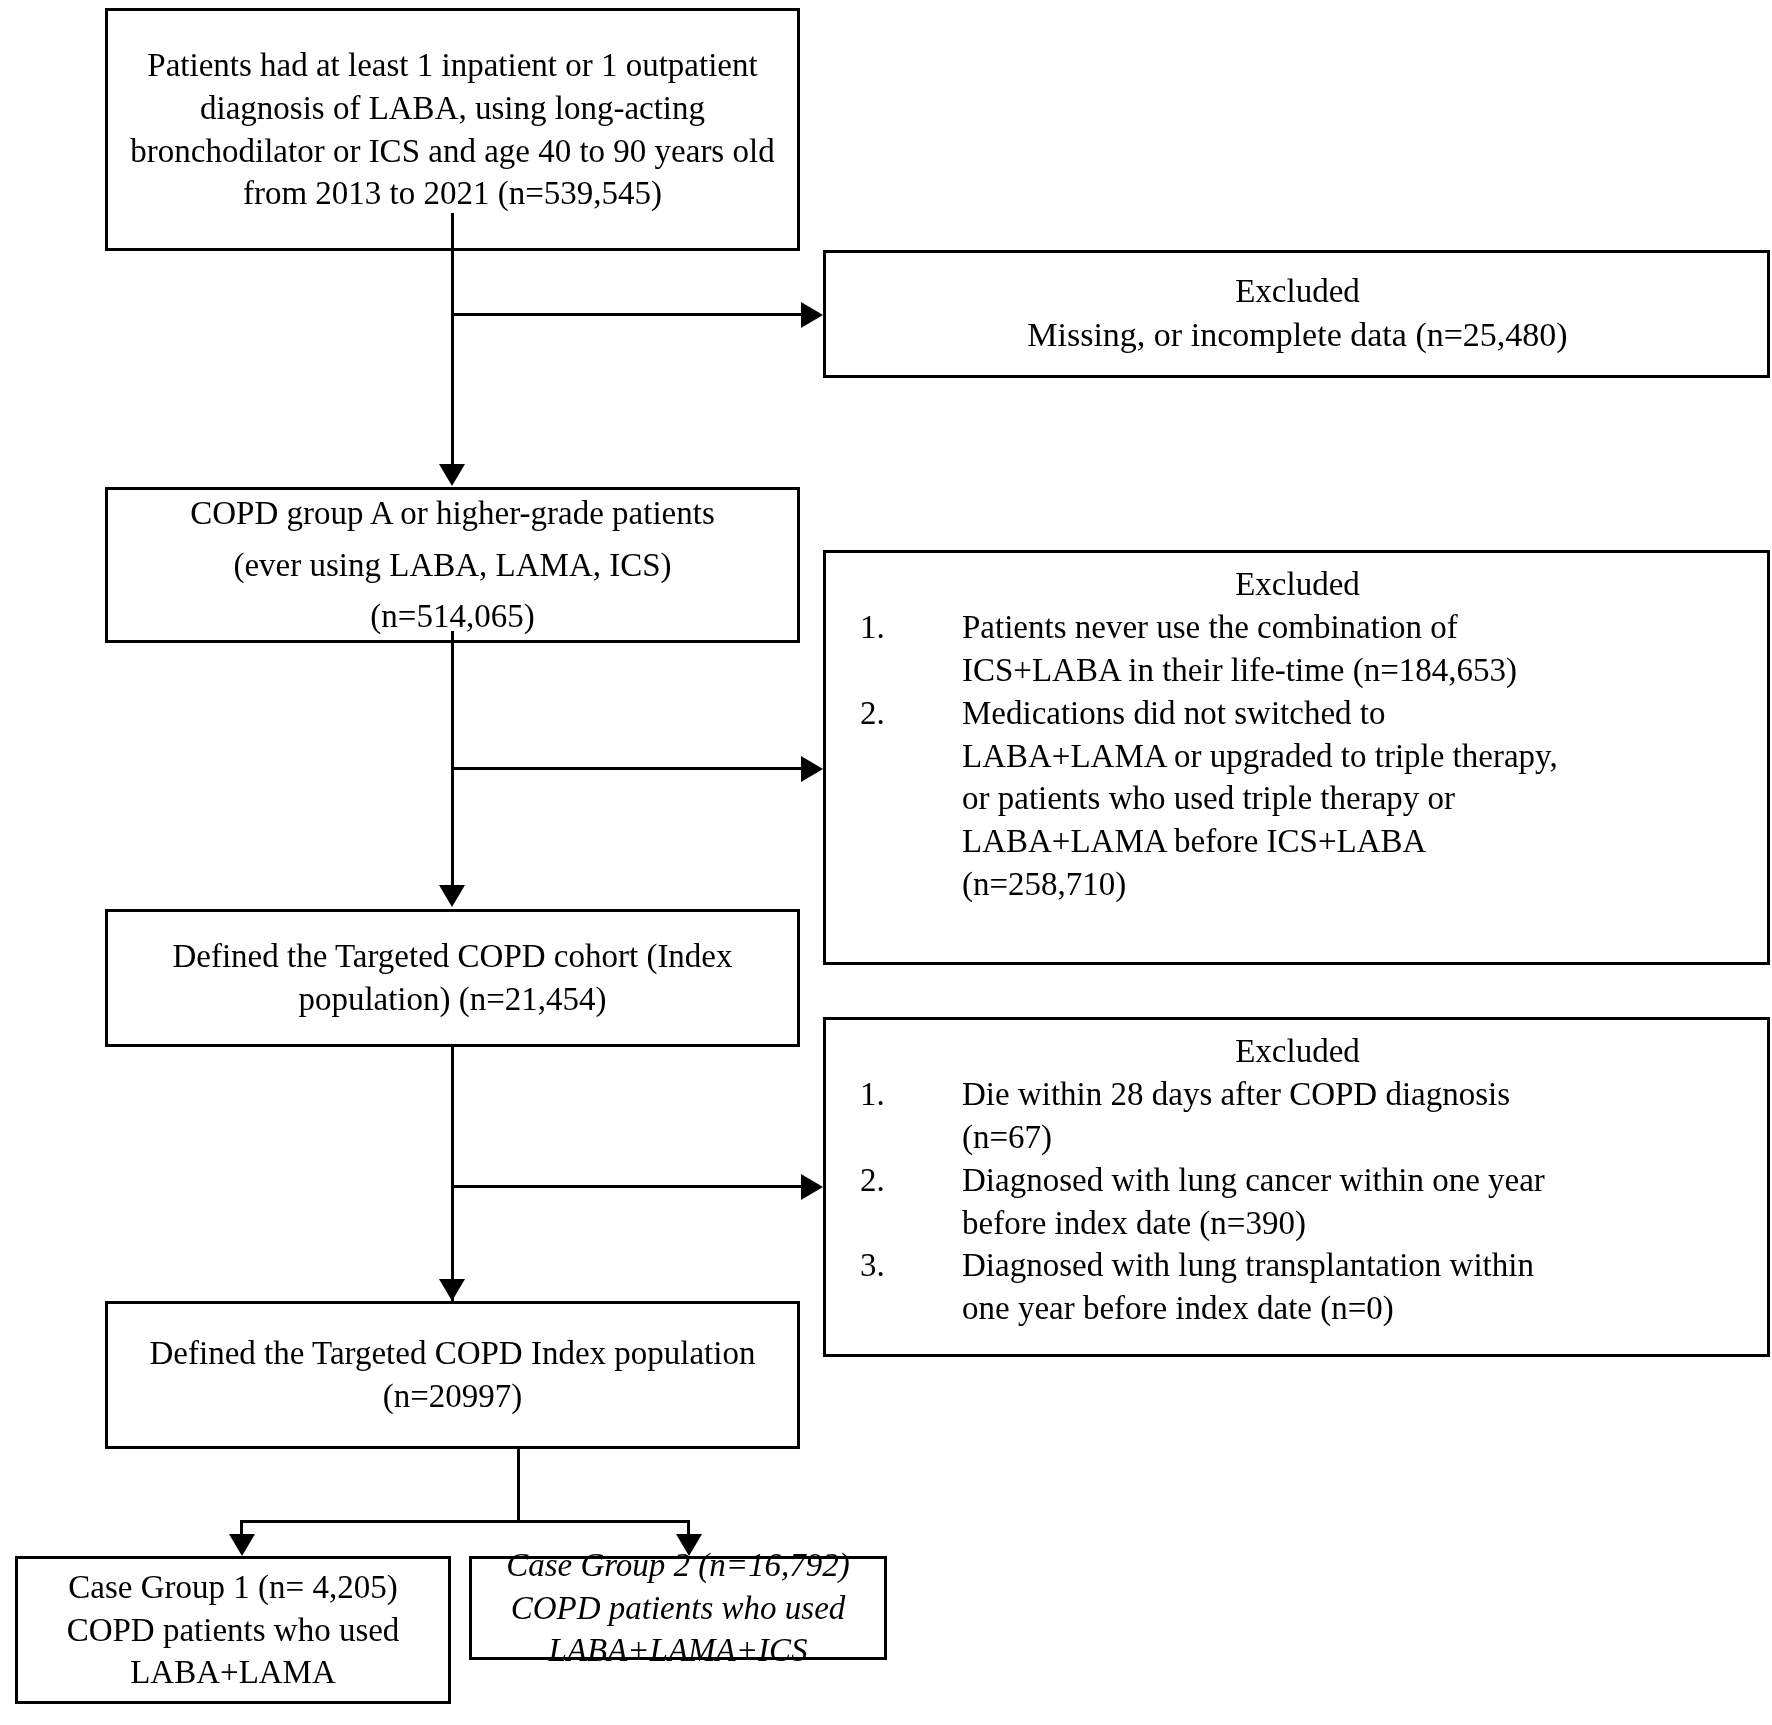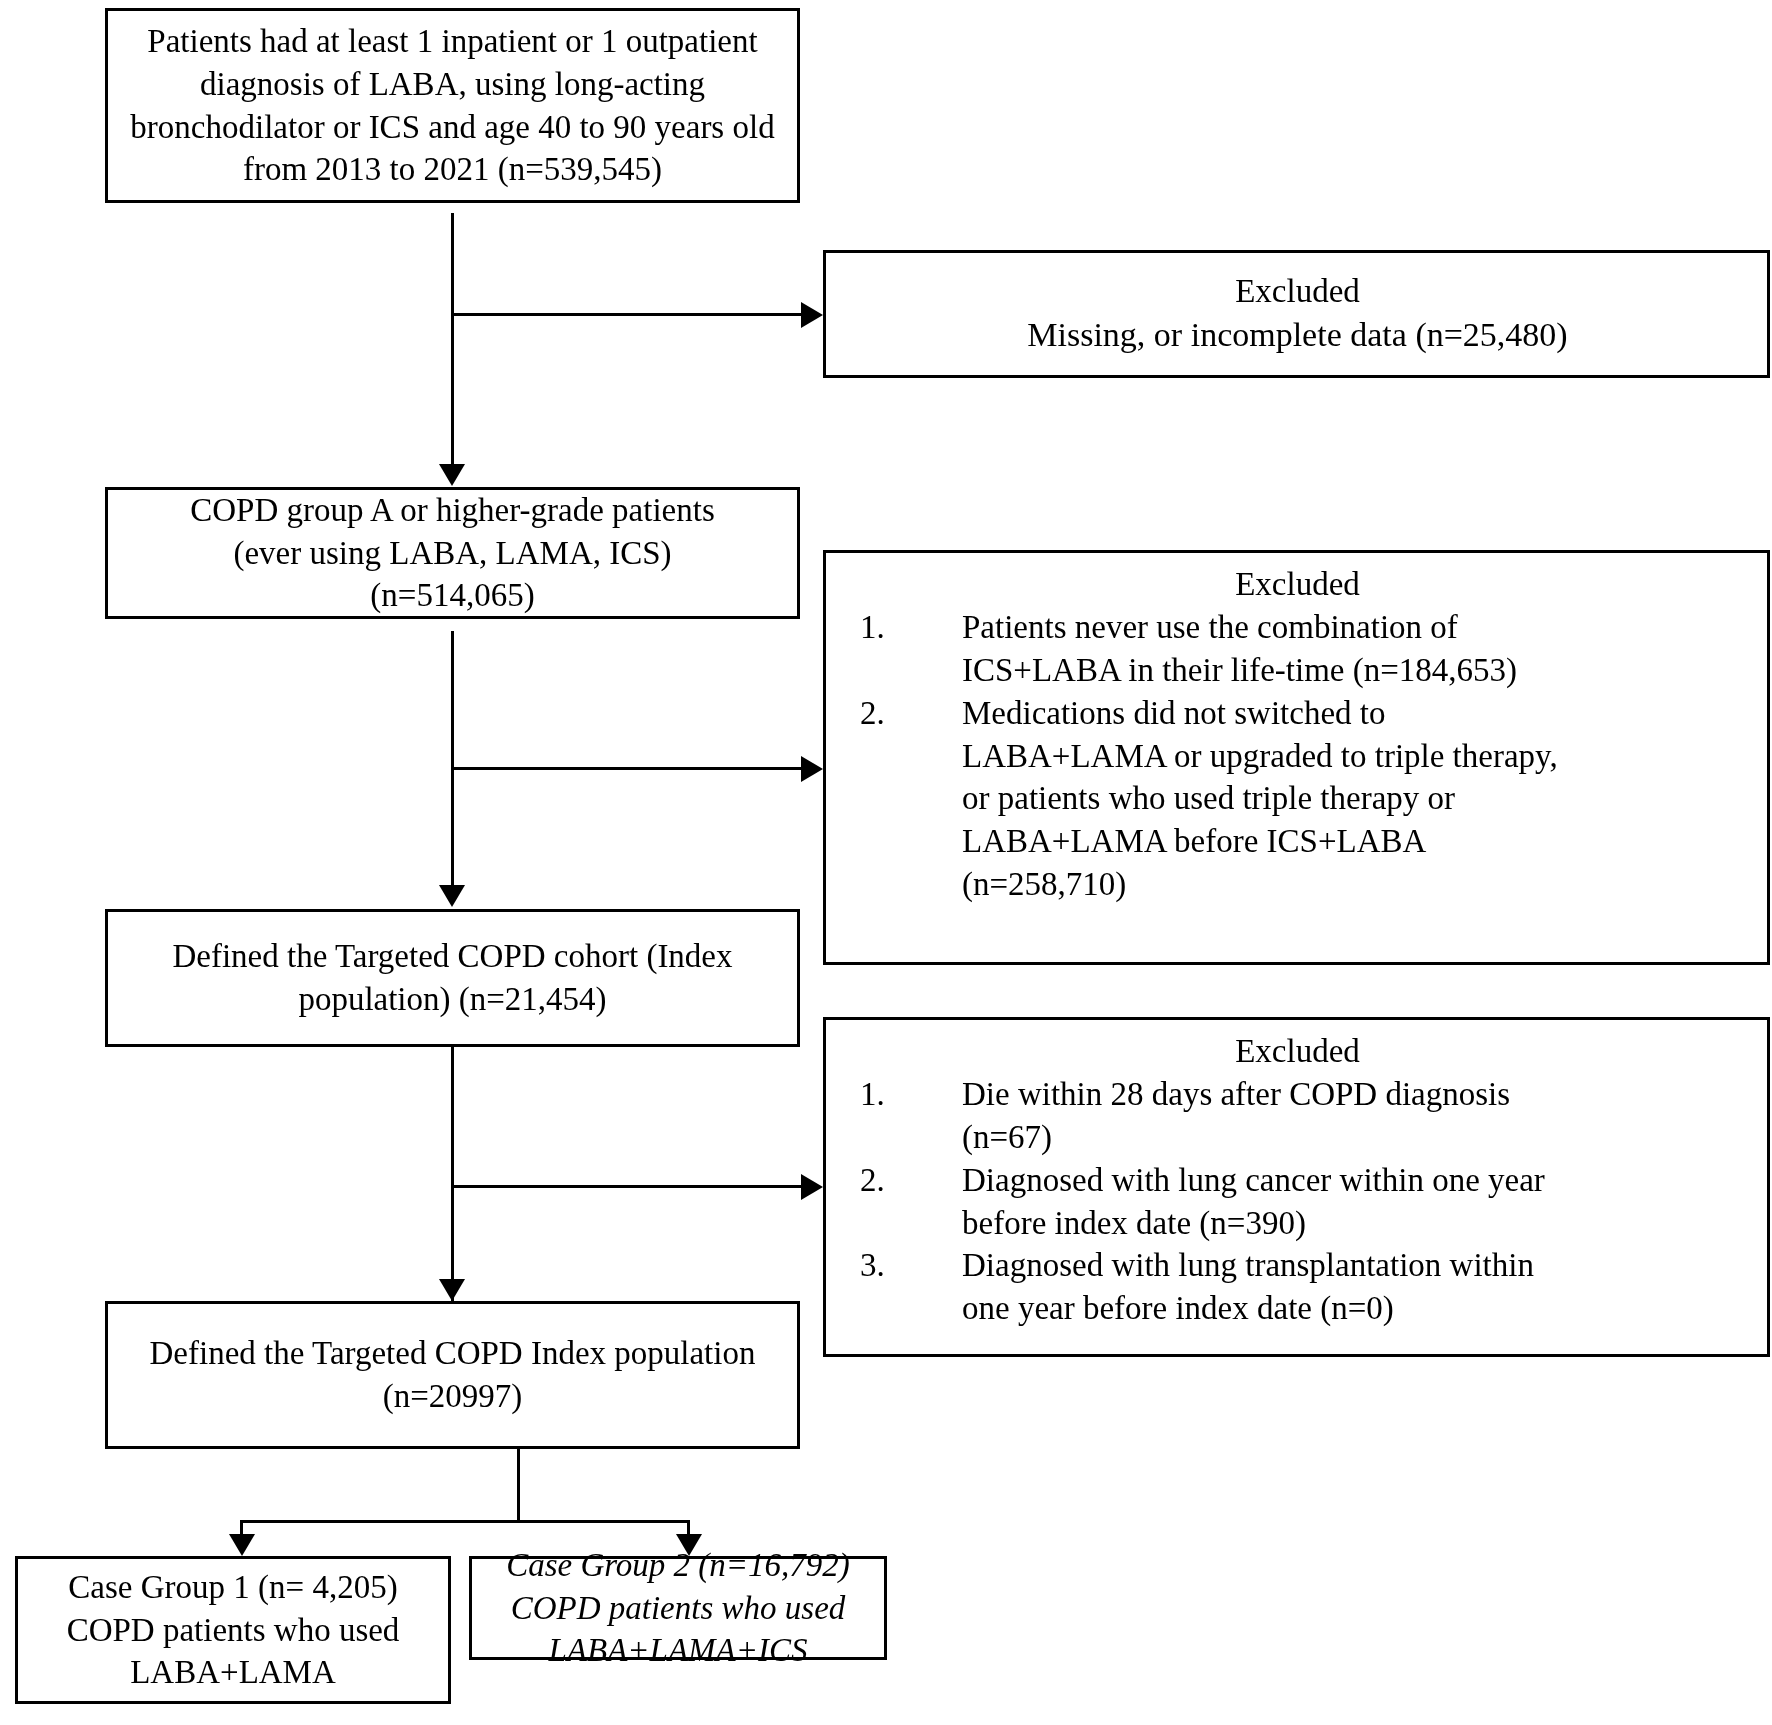--- a/index.html
+++ b/index.html
@@ -104,39 +104,39 @@
     border-top: 13px solid transparent;
     border-bottom: 13px solid transparent;
     border-left: 22px solid #000000;
   }
 </style>
 </head>
 <body>
 
 <div id="canvas">
 
-  <div class="box" style="left:105px; top:8px; width:695px; height:195px;">
+  <div class="box" style="left:105px; top:8px; width:695px; height:243px;">
     <span class="ln">Patients had at least 1 inpatient or 1 outpatient</span>
     <span class="ln">diagnosis of LABA, using long-acting</span>
     <span class="ln">bronchodilator or ICS and age 40 to 90 years old</span>
     <span class="ln">from 2013 to 2021 (n=539,545)</span>
   </div>
 
   <div class="vline" style="left:451px; top:213px; height:253px;"></div>
   <div class="arrow-down" style="left:439px; top:464px;"></div>
 
   <div class="hline" style="left:451px; top:313px; width:352px;"></div>
   <div class="arrow-right" style="left:801px; top:302px;"></div>
 
   <div class="box exbox" style="left:823px; top:250px; width:947px; height:128px; justify-content:center;">
     <span class="hdr">Excluded</span>
     <span class="simple">Missing, or incomplete data (n=25,480)</span>
   </div>
 
-  <div class="box" style="left:105px; top:487px; width:695px; height:132px;">
+  <div class="box" style="left:105px; top:487px; width:695px; height:156px;gap:9px;">
     <span class="ln">COPD group A or higher-grade patients</span>
     <span class="ln">(ever using LABA, LAMA, ICS)</span>
     <span class="ln">(n=514,065)</span>
   </div>
 
   <div class="vline" style="left:451px; top:631px; height:256px;"></div>
   <div class="arrow-down" style="left:439px; top:885px;"></div>
 
   <div class="hline" style="left:451px; top:767px; width:352px;"></div>
   <div class="arrow-right" style="left:801px; top:756px;"></div>

